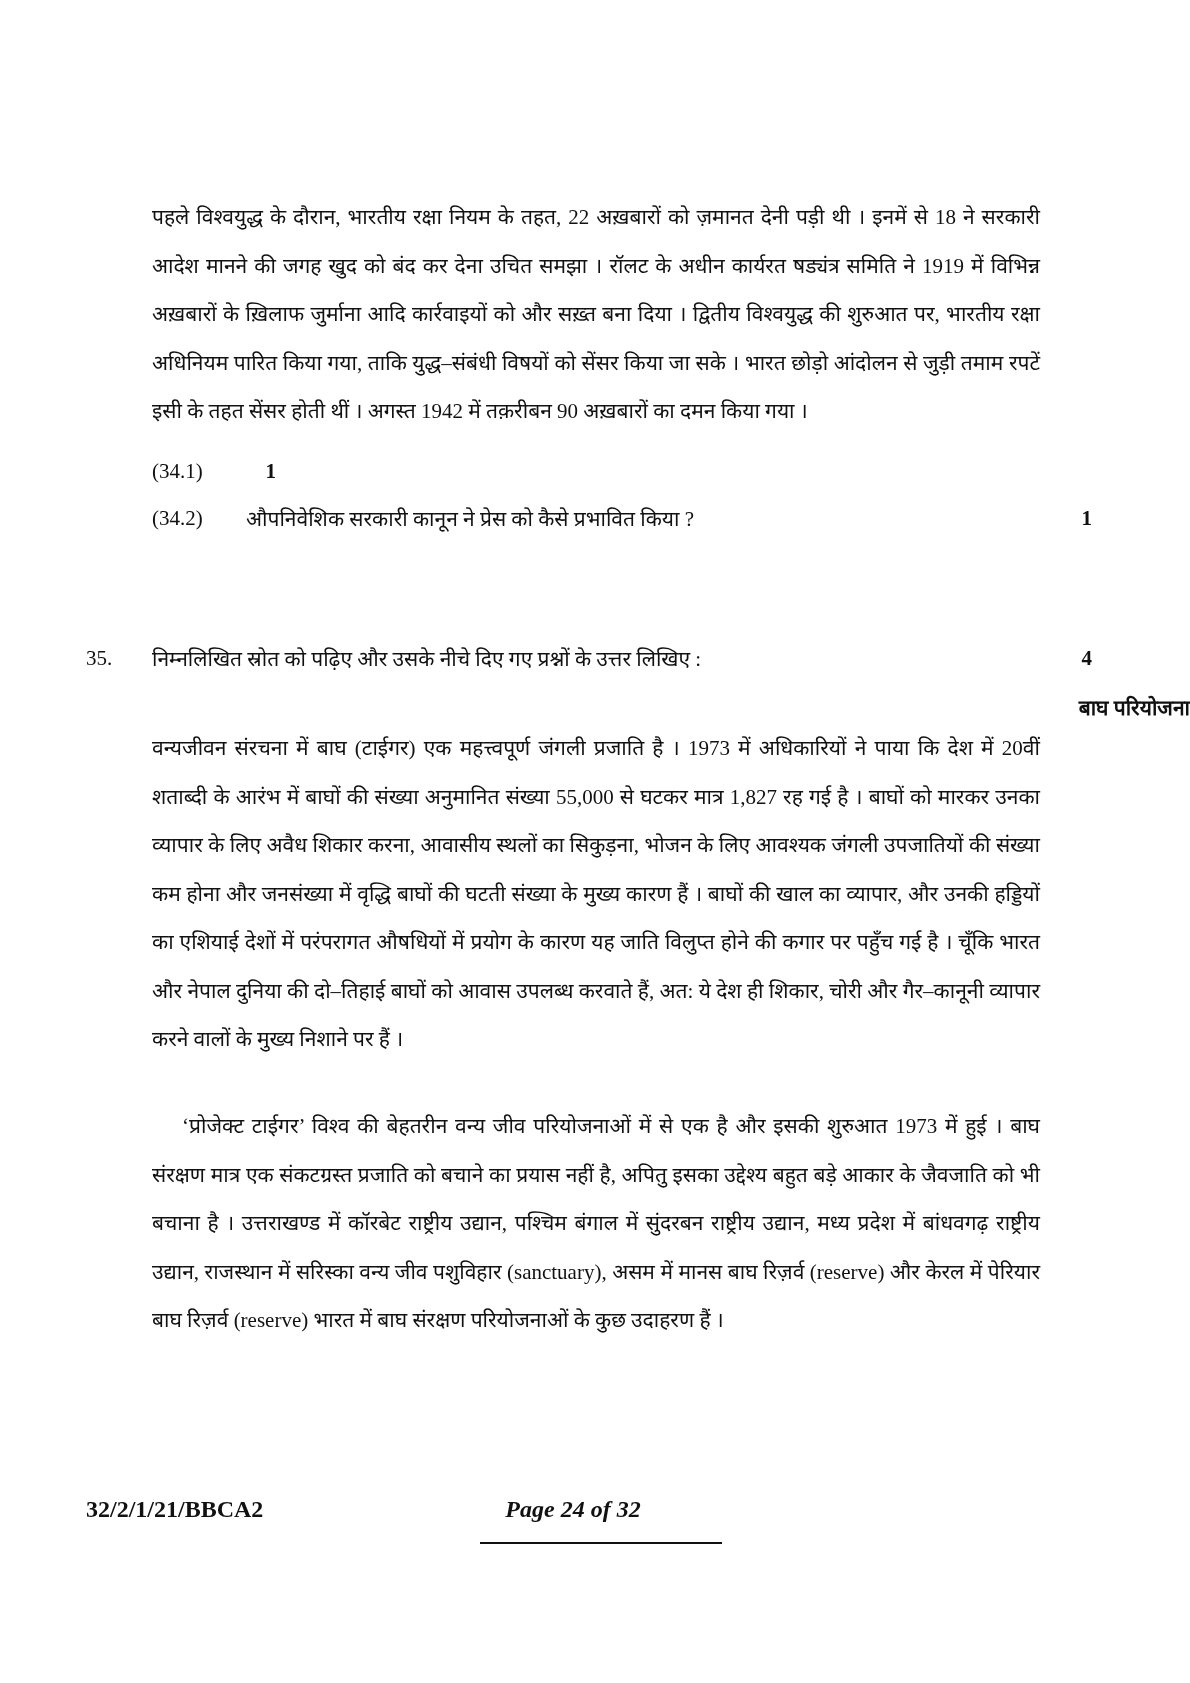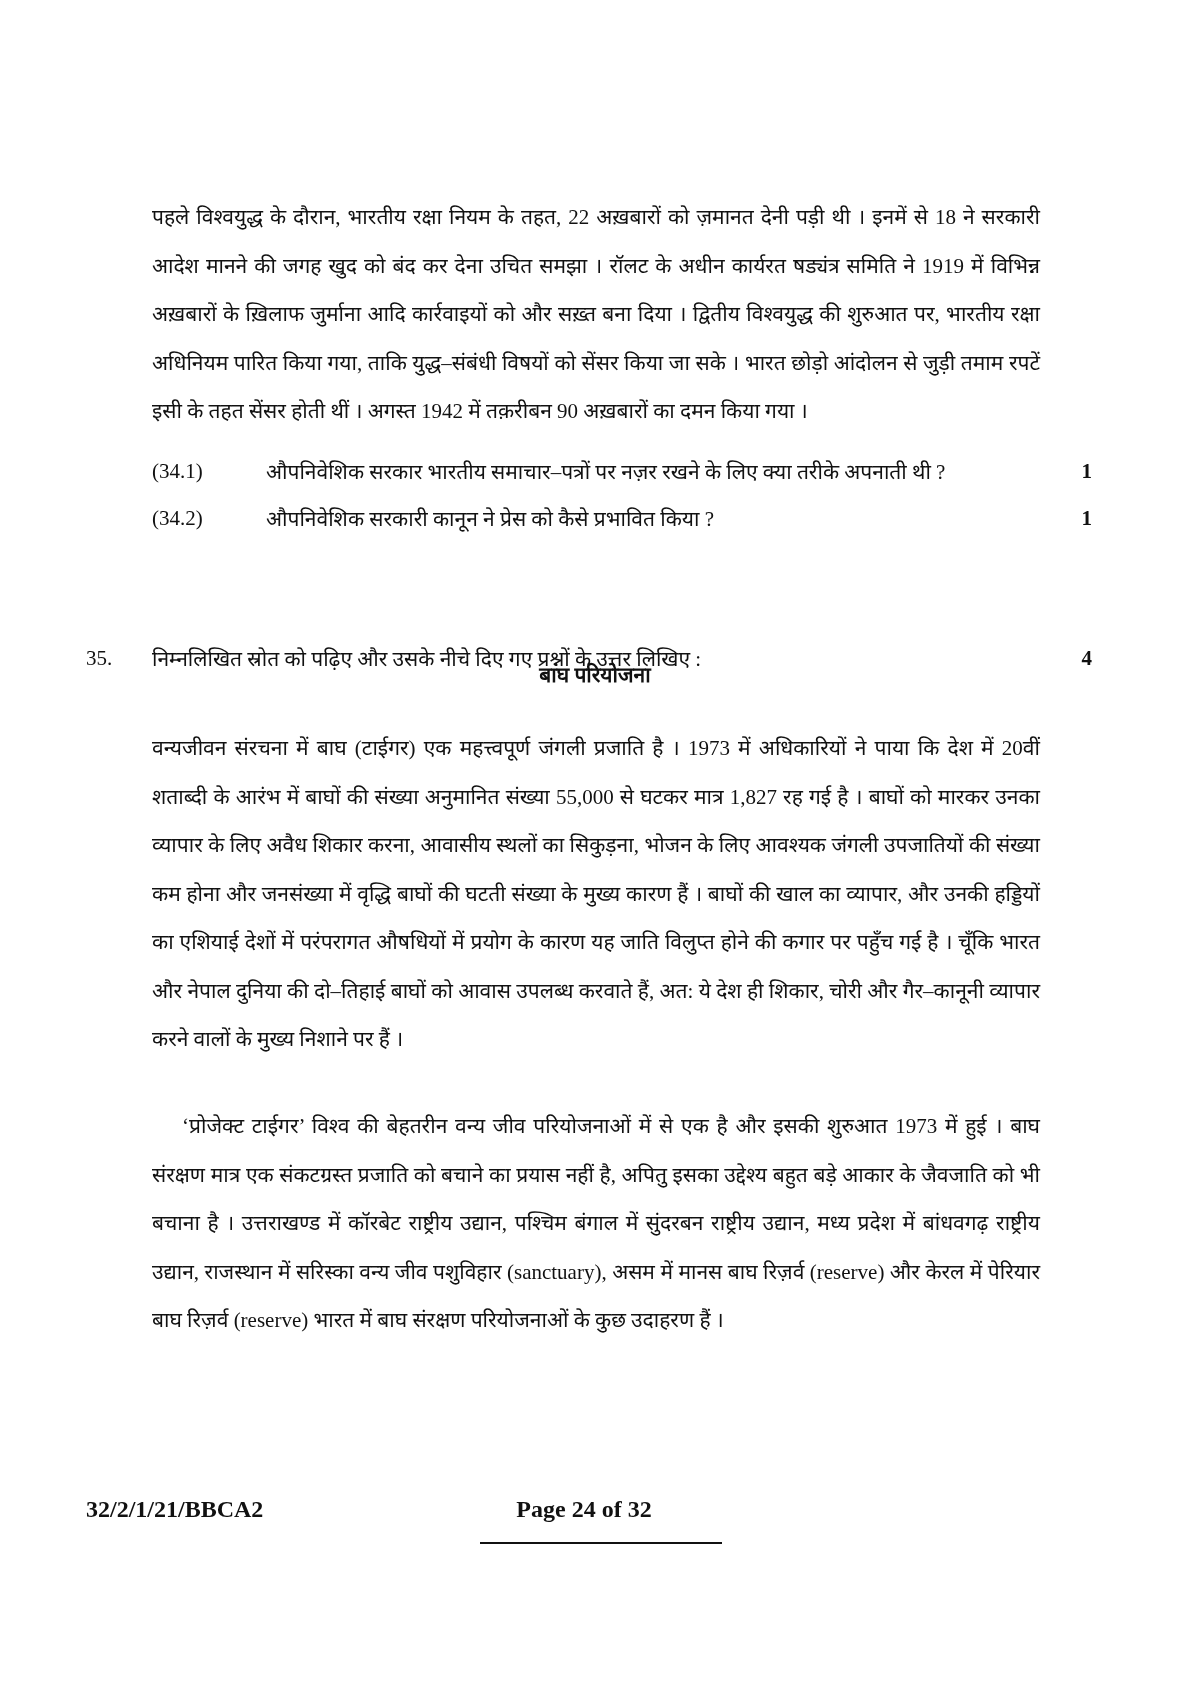--- a/index.html
+++ b/index.html
@@ -13,21 +13,21 @@
     position: absolute; left: 152px; width: 888px;
     font-size: 21px; line-height: 48.5px;
     text-align: justify;
     font-family: "Liberation Serif", "DejaVu Serif", serif;
   }
   .para.p1 { top: 193px; }
   .para.p4 { top: 1206px; text-indent: 30px; }
   .subq {
     position: absolute; left: 152px; width: 940px; height: 40px;
     font-size: 21px; font-family: "Liberation Serif", "DejaVu Serif", serif;
-    display: flex; align-items: center; gap: 20px;
+    display: flex; align-items: center;
   }
   .subq .num { width: 94px; flex: none; }
   .subq .txt { flex: 1; }
   .subq .marks { width: 30px; text-align: right; font-weight: bold; flex: none; }
   .q35 {
     position: absolute; left: 86px; top: 698px; width: 1006px; height: 40px;
     font-size: 21px; font-family: "Liberation Serif", "DejaVu Serif", serif;
     display: flex; align-items: center;
   }
   .q35 .num { width: 66px; flex: none; }
@@ -37,53 +37,52 @@
     position: absolute; left: 0; width: 1190px; top: 738px; text-align: center;
     font-size: 21px; font-weight: bold;
     font-family: "Liberation Serif", "DejaVu Serif", serif;
   }
   .footer-code {
     position: absolute; left: 86px; top: 1496px;
     font-size: 24px; font-weight: bold;
     font-family: "Liberation Serif", "DejaVu Serif", serif;
   }
   .footer-page {
-    position: absolute; left: 464px; width: 240px; top: 1496px; text-align: center;
-    font-size: 24px; font-weight: bold; 
+    position: absolute; left: 453px; width: 240px; top: 1496px; text-align: center;
+    font-size: 24px; font-weight: bold; font-style: italic;
     font-family: "Liberation Serif", "DejaVu Serif", serif;
   }
   .footer-rule {
     position: absolute; left: 480px; width: 242px; top: 1542px; height: 2px; background: #111;
   }
 </style>
 </head>
 <body>
 
 <div class="page">
 
   <div class="para p1">पहले विश्वयुद्ध के दौरान, भारतीय रक्षा नियम के तहत, 22 अख़बारों को ज़मानत देनी पड़ी थी । इनमें से 18 ने सरकारी आदेश मानने की जगह खुद को बंद कर देना उचित समझा । रॉलट के अधीन कार्यरत षड्यंत्र समिति ने 1919 में विभिन्न अख़बारों के ख़िलाफ जुर्माना आदि कार्रवाइयों को और सख़्त बना दिया । द्वितीय विश्वयुद्ध की शुरुआत पर, भारतीय रक्षा अधिनियम पारित किया गया, ताकि युद्ध–संबंधी विषयों को सेंसर किया जा सके । भारत छोड़ो आंदोलन से जुड़ी तमाम रपटें इसी के तहत सेंसर होती थीं । अगस्त 1942 में तक़रीबन 90 अख़बारों का दमन किया गया ।</div>
 
   <div class="subq" style="top:451px;">
     <span class="num">(34.1)</span>
-    <span class="txt">औपनिवेशिक सरकार भारतीय समाचार–पत्रों पर नज़र रखने के लिए क्या तरीके अपनाती थी ?</span>
     <span class="marks">1</span>
   </div>
   <div class="subq" style="top:498px;">
     <span class="num">(34.2)</span>
     <span class="txt">औपनिवेशिक सरकारी कानून ने प्रेस को कैसे प्रभावित किया ?</span>
     <span class="marks">1</span>
   </div>
 
   <div class="q35" style="top:638px;">
     <span class="num">35.</span>
     <span class="txt">निम्नलिखित स्रोत को पढ़िए और उसके नीचे दिए गए प्रश्नों के उत्तर लिखिए :</span>
     <span class="marks">4</span>
   </div>
 
-  <div class="title" style="top:660px;">बाघ परियोजना</div>
+  <div class="title" style="top:693px;text-align:right;">बाघ परियोजना</div>
 
   <div class="para" style="top:724px;">वन्यजीवन संरचना में बाघ (टाईगर) एक महत्त्वपूर्ण जंगली प्रजाति है । 1973 में अधिकारियों ने पाया कि देश में 20वीं शताब्दी के आरंभ में बाघों की संख्या अनुमानित संख्या 55,000 से घटकर मात्र 1,827 रह गई है । बाघों को मारकर उनका व्यापार के लिए अवैध शिकार करना, आवासीय स्थलों का सिकुड़ना, भोजन के लिए आवश्यक जंगली उपजातियों की संख्या कम होना और जनसंख्या में वृद्धि बाघों की घटती संख्या के मुख्य कारण हैं । बाघों की खाल का व्यापार, और उनकी हड्डियों का एशियाई देशों में परंपरागत औषधियों में प्रयोग के कारण यह जाति विलुप्त होने की कगार पर पहुँच गई है । चूँकि भारत और नेपाल दुनिया की दो–तिहाई बाघों को आवास उपलब्ध करवाते हैं, अत: ये देश ही शिकार, चोरी और गैर–कानूनी व्यापार करने वालों के मुख्य निशाने पर हैं ।</div>
 
   <div class="para p4" style="top:1102px;">‘प्रोजेक्ट टाईगर’ विश्व की बेहतरीन वन्य जीव परियोजनाओं में से एक है और इसकी शुरुआत 1973 में हुई । बाघ संरक्षण मात्र एक संकटग्रस्त प्रजाति को बचाने का प्रयास नहीं है, अपितु इसका उद्देश्य बहुत बड़े आकार के जैवजाति को भी बचाना है । उत्तराखण्ड में कॉरबेट राष्ट्रीय उद्यान, पश्चिम बंगाल में सुंदरबन राष्ट्रीय उद्यान, मध्य प्रदेश में बांधवगढ़ राष्ट्रीय उद्यान, राजस्थान में सरिस्का वन्य जीव पशुविहार (sanctuary), असम में मानस बाघ रिज़र्व (reserve) और केरल में पेरियार बाघ रिज़र्व (reserve) भारत में बाघ संरक्षण परियोजनाओं के कुछ उदाहरण हैं ।</div>
 
   <div class="footer-code">32/2/1/21/BBCA2</div>
   <div class="footer-page">Page 24 of 32</div>
   <div class="footer-rule"></div>
 
 </div>

